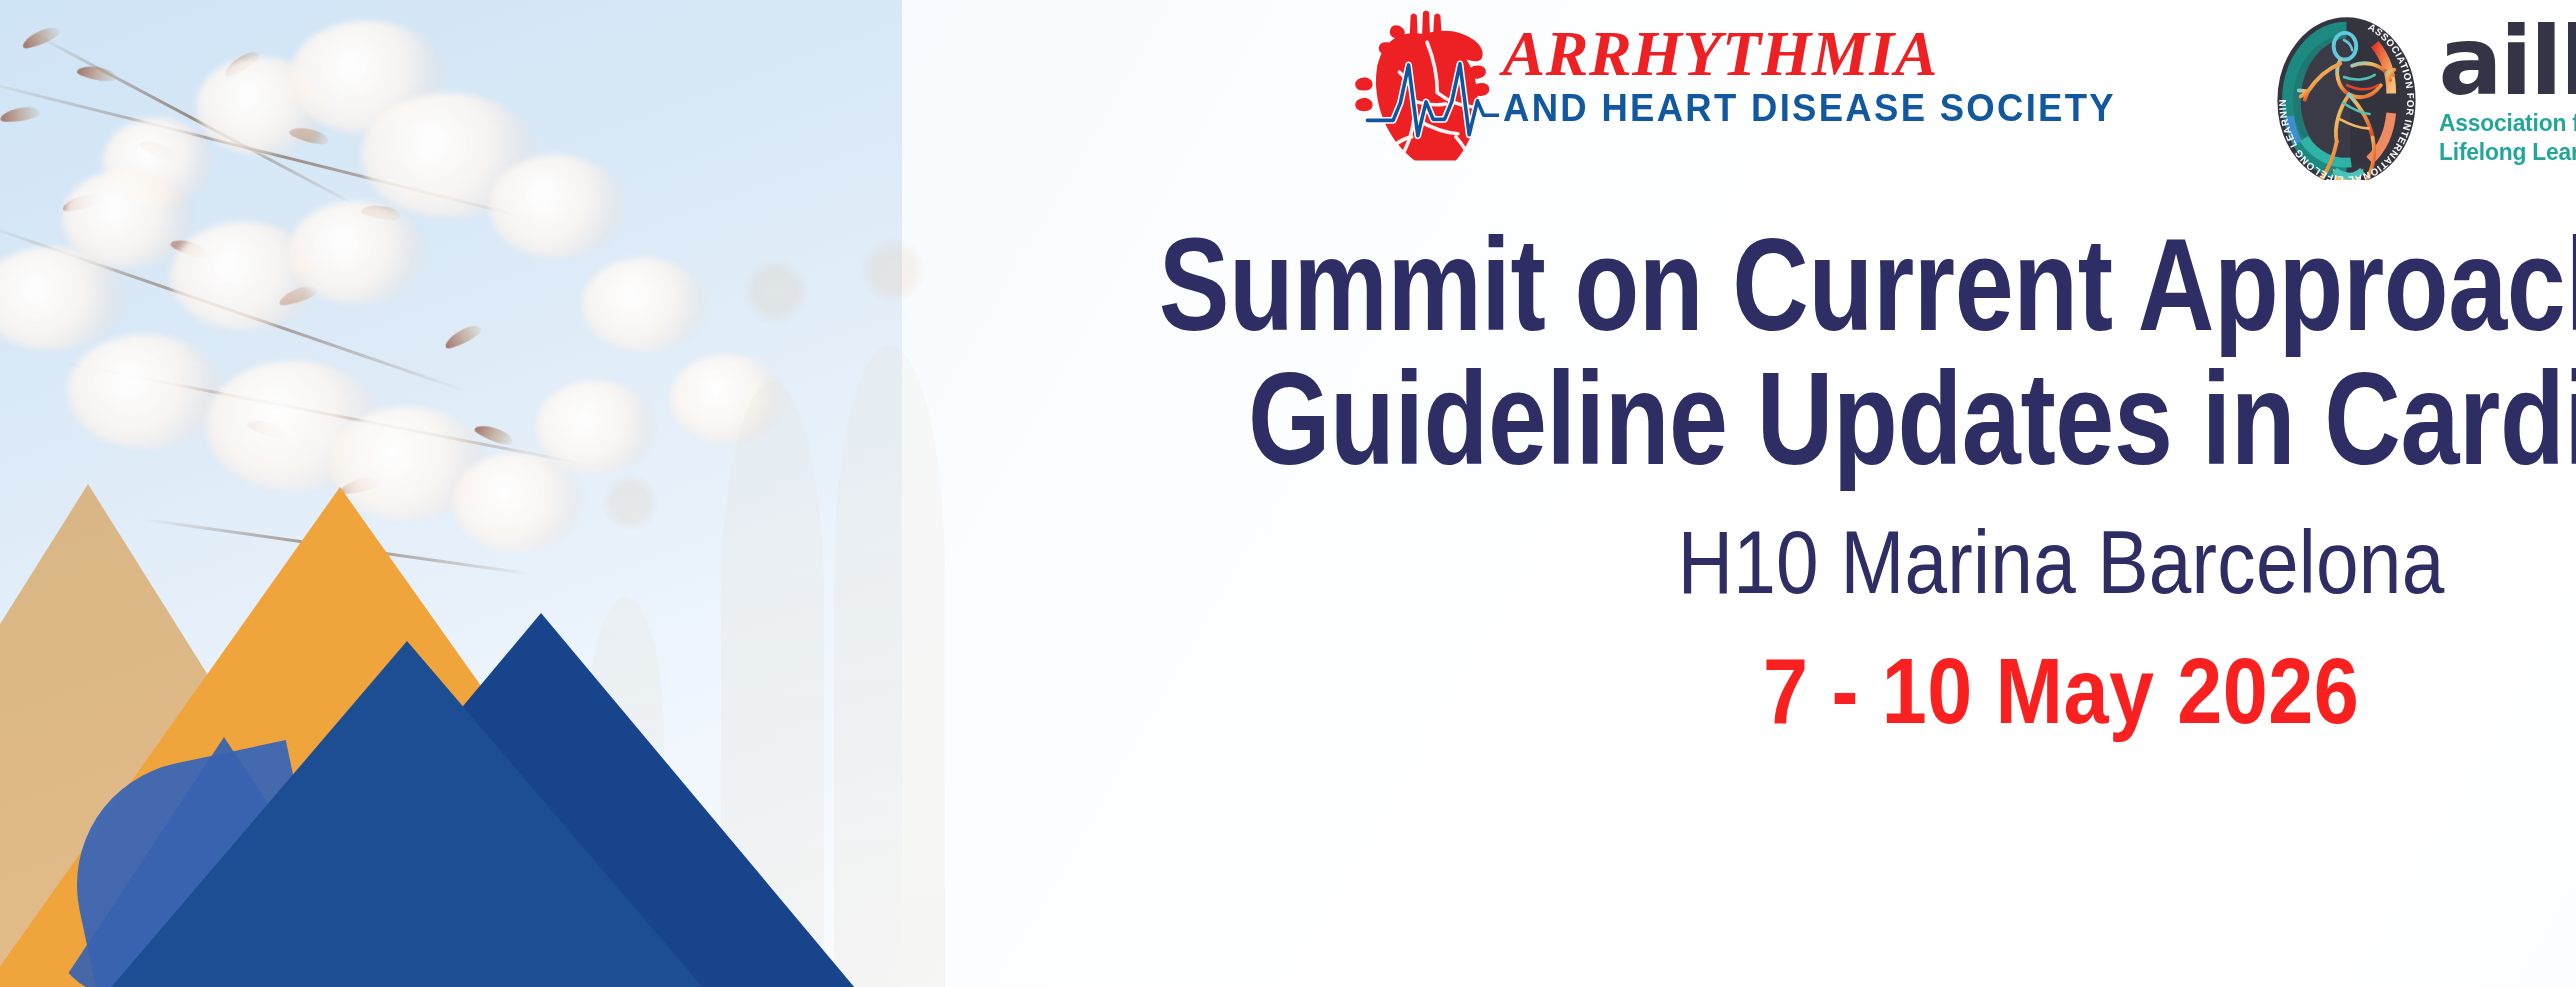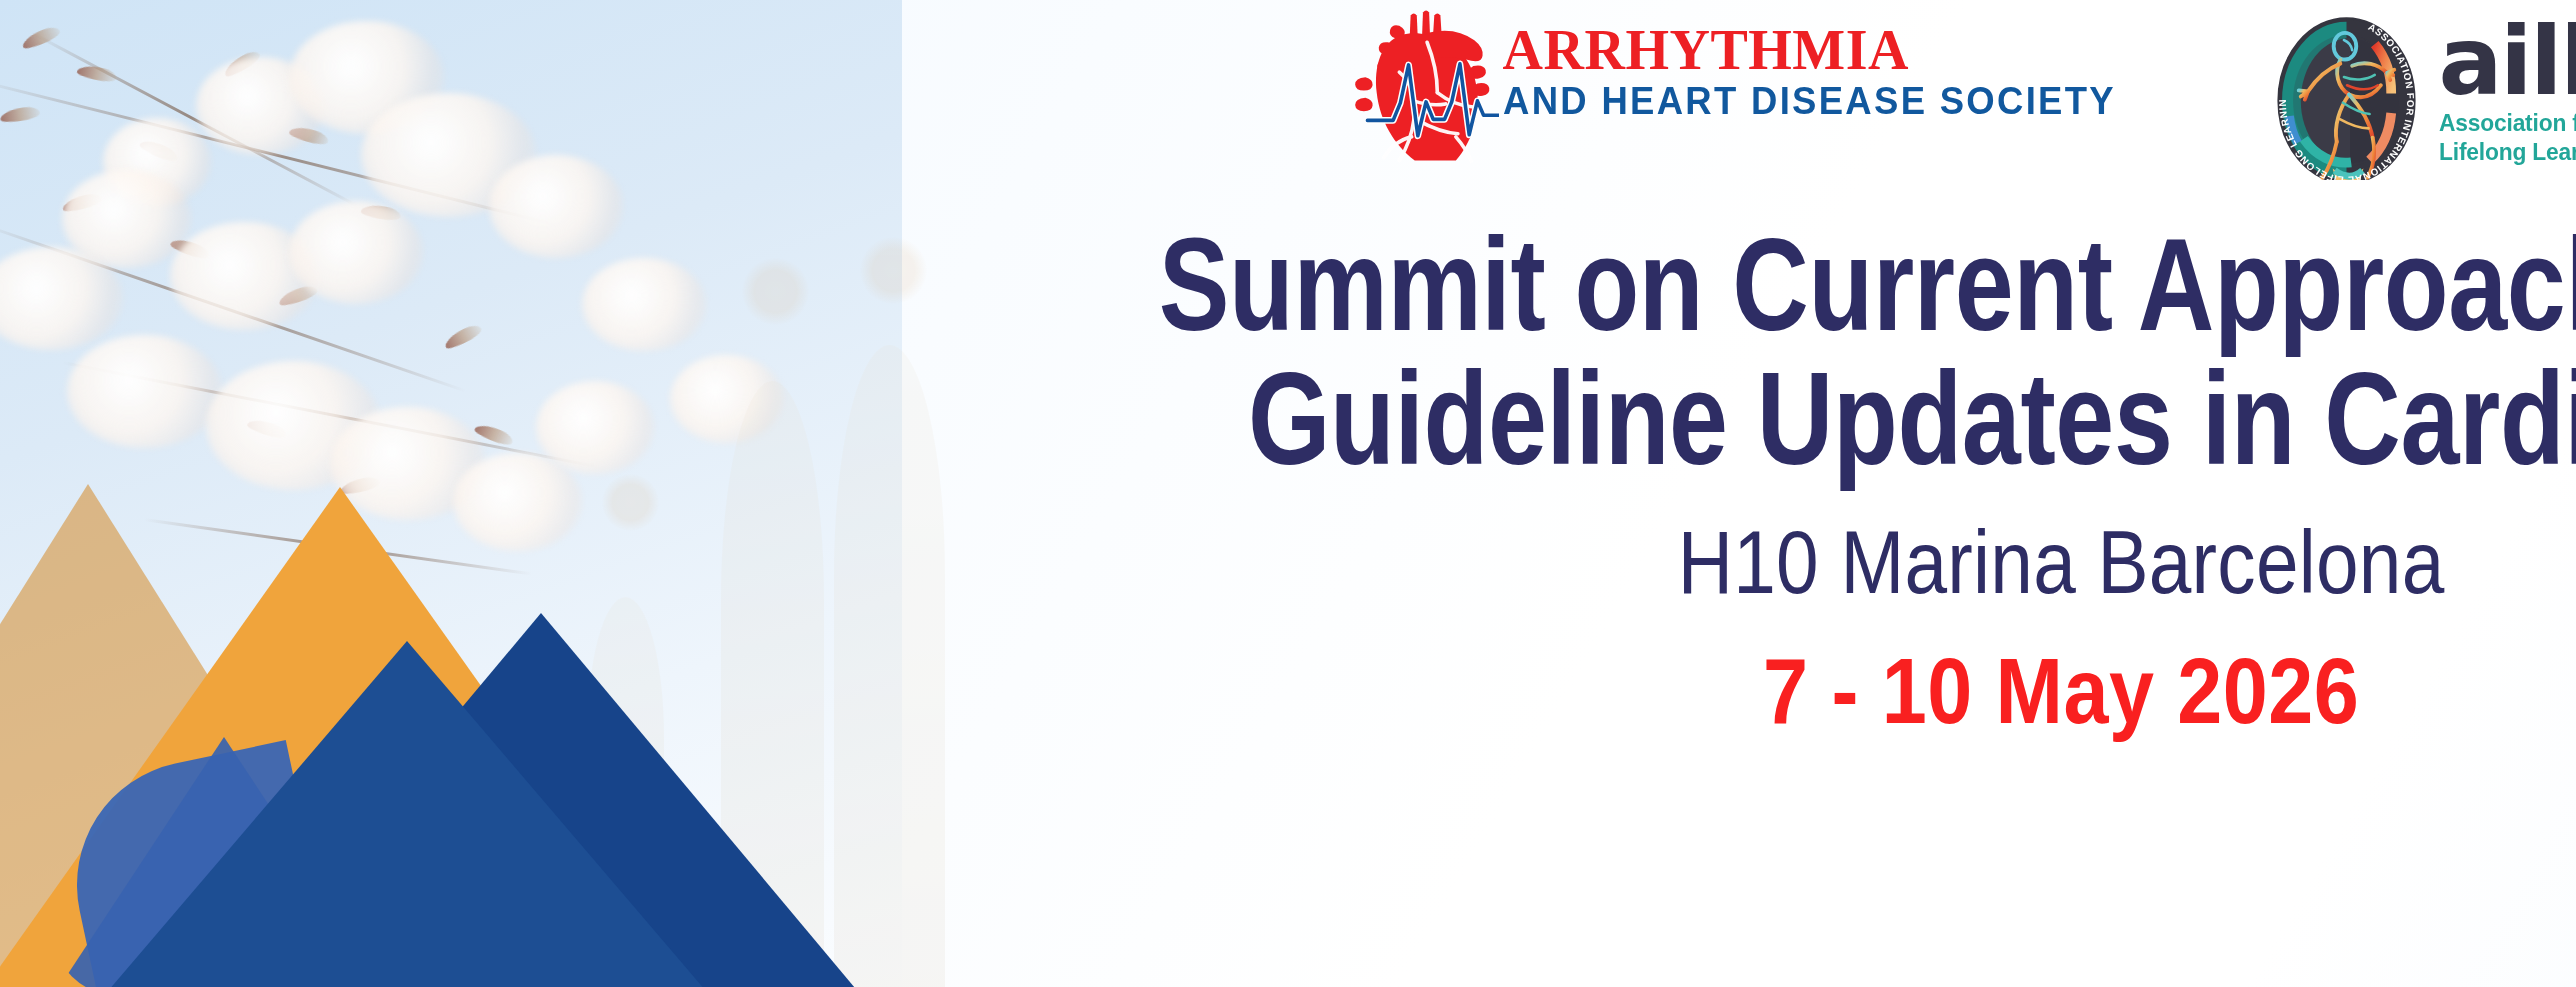--- a/index.html
+++ b/index.html
@@ -112,25 +112,26 @@
     margin-top:10.3px;
   }
 
   
   .ahds{ display:flex; align-items:flex-start; gap:3.1px; }
   .heart-wrap{ position:relative; width:149px; height:155px; flex:0 0 auto; }
   .ahds-text{ padding-top:15.5px; }
   .ahds-title{
     font-family:"Liberation Serif", serif;
     font-weight:700;
-    font-size:56px;
+    font-size:64px;
     line-height:.88;
     letter-spacing:0.5px;
     color:#ED2024;
     white-space:nowrap;
+    font-style:italic;
   }
   .ahds-sub{
     font-family:"Liberation Sans", sans-serif;
     font-weight:700;
     font-size:38px;
     line-height:1;
     letter-spacing:2.4px;
     color:#11589E;
     white-space:nowrap;
     transform:scaleX(.96);

